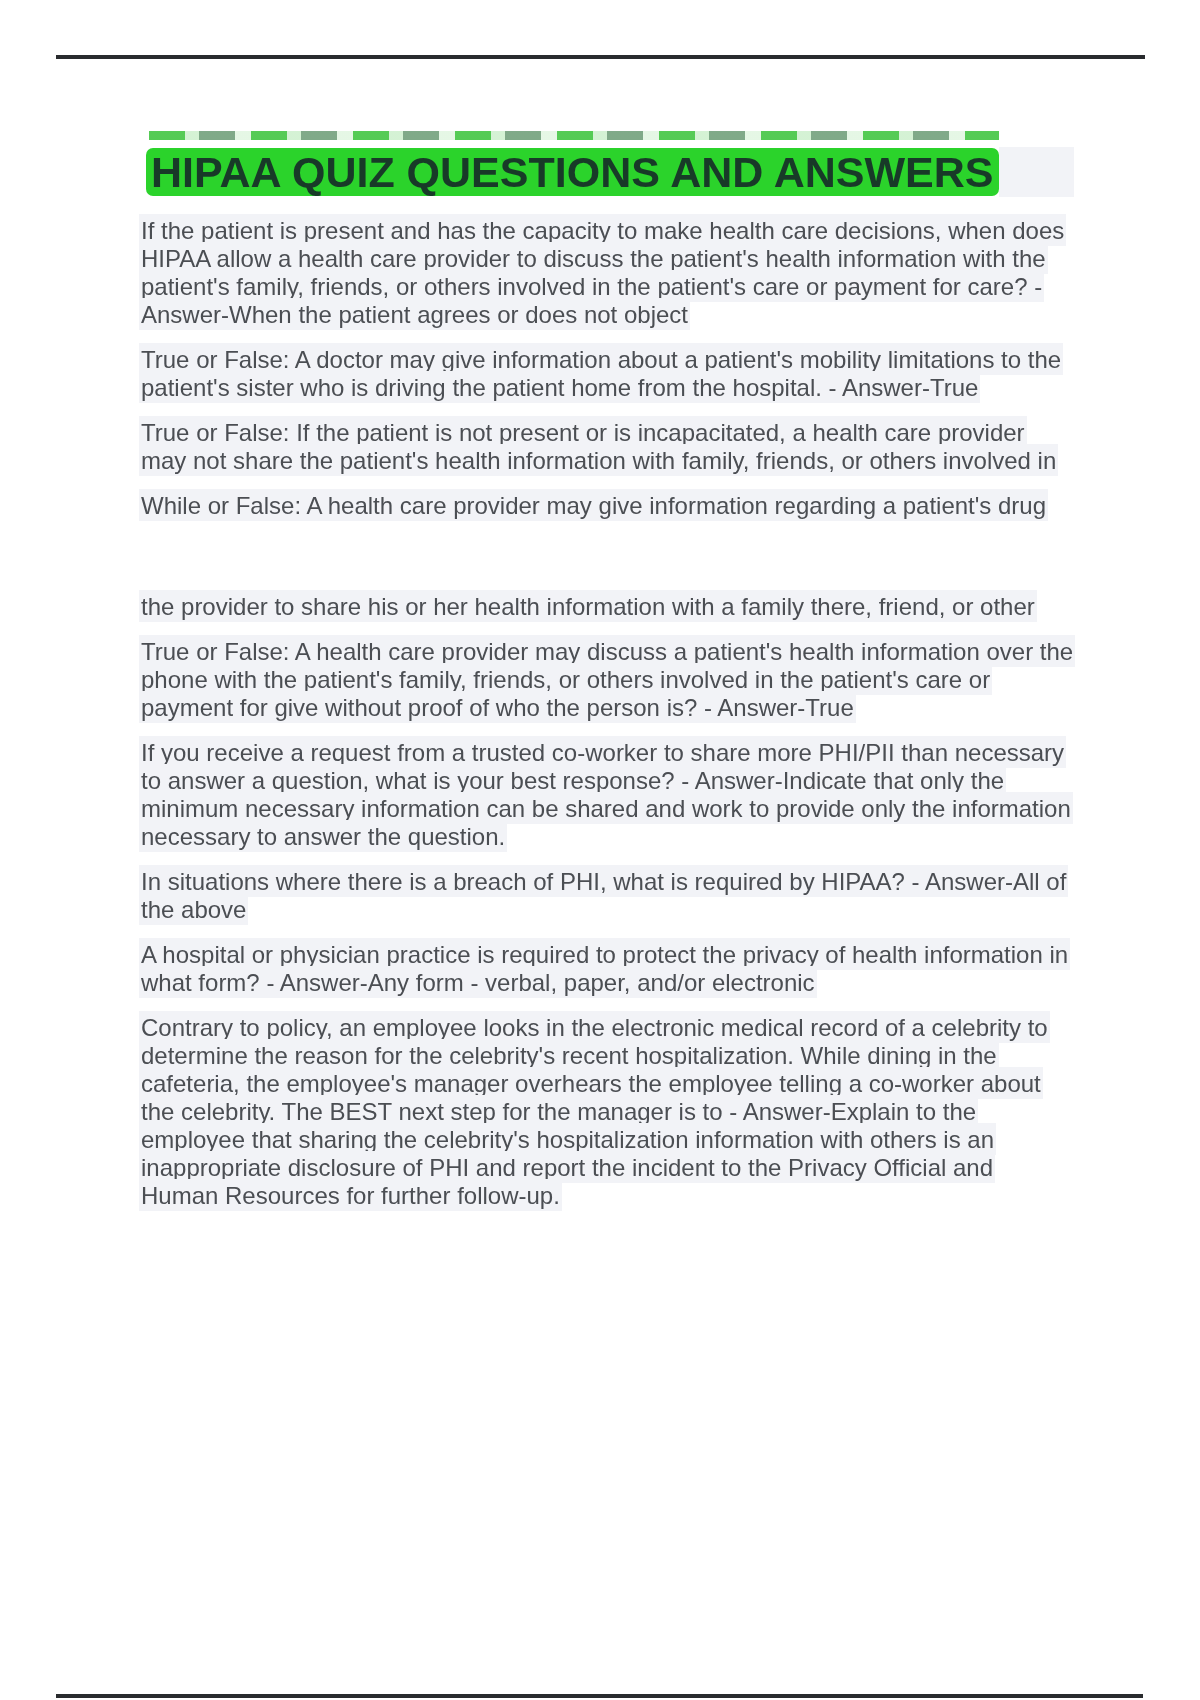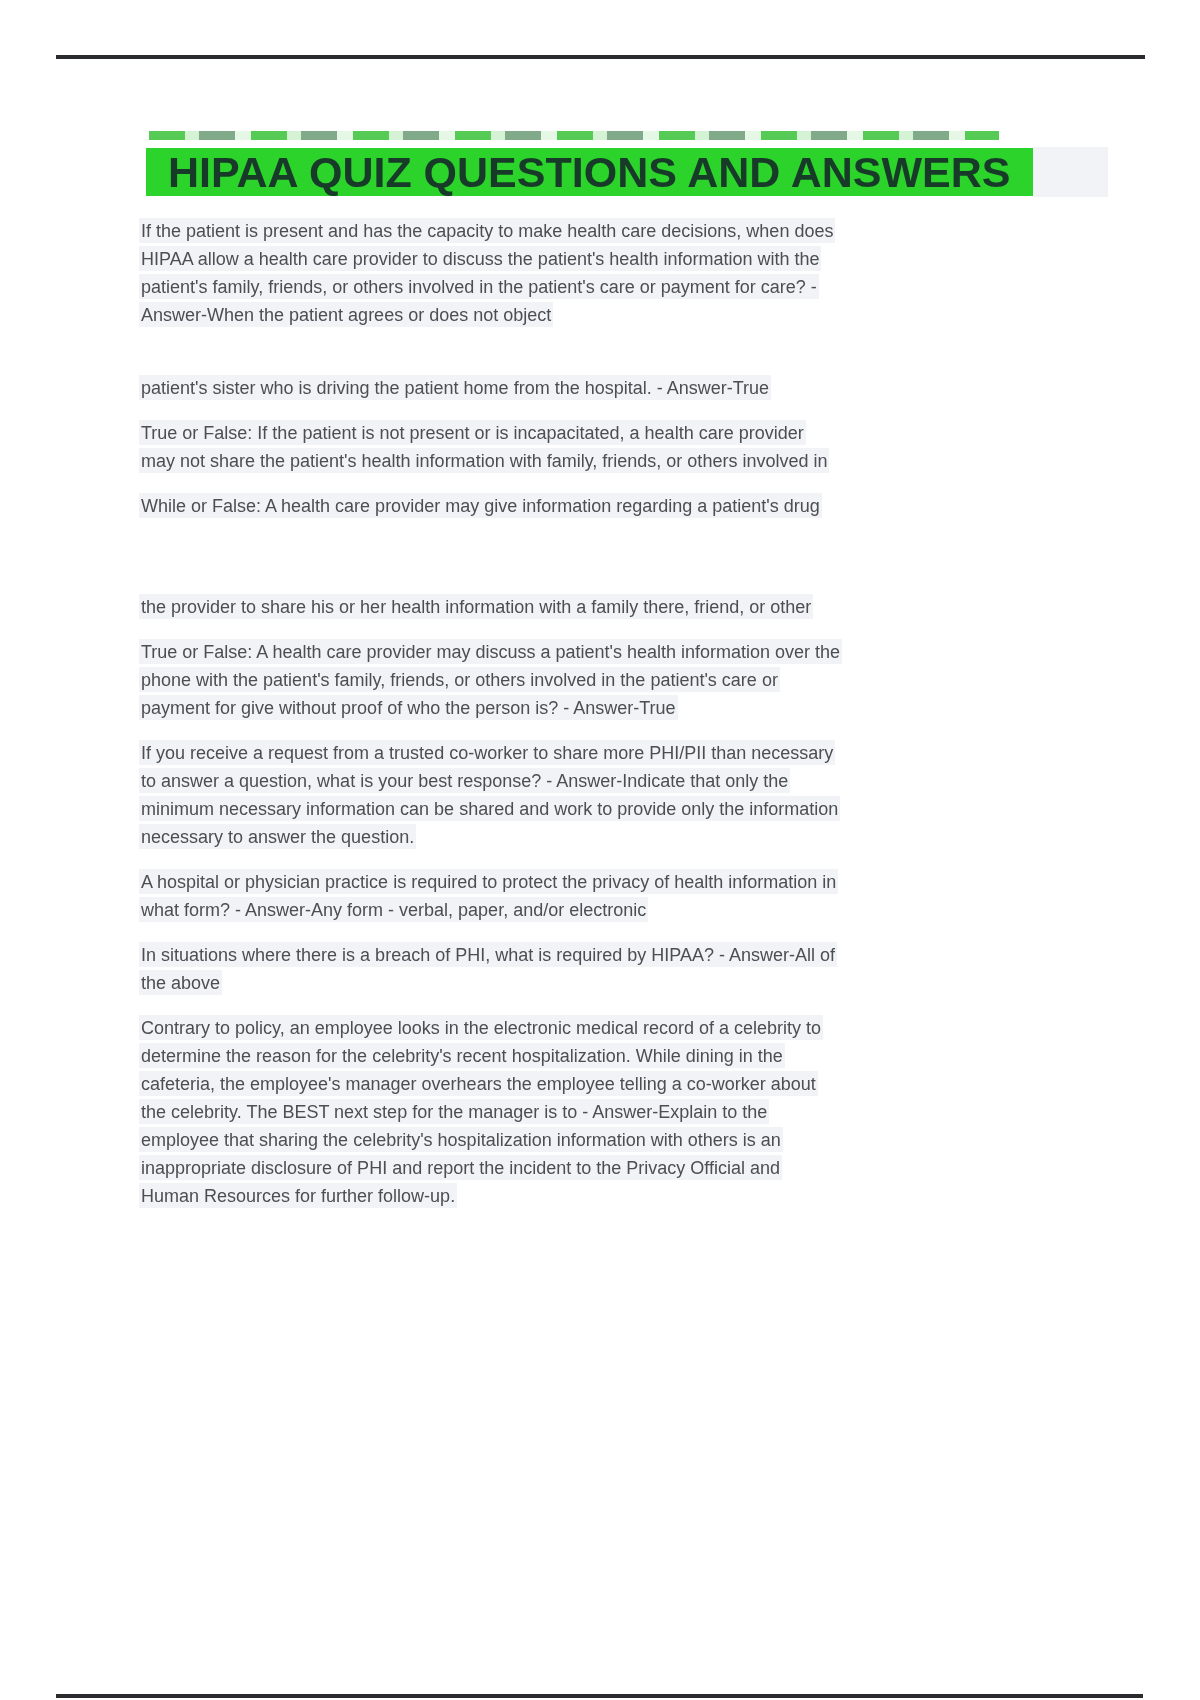--- a/index.html
+++ b/index.html
@@ -43,33 +43,34 @@
     margin: 0 0 19px 7px;
     font-size: 43px;
     line-height: 50px;
     font-weight: bold;
     letter-spacing: 0px;
     white-space: nowrap;
   }
   .title-hl {
     background: var(--title-highlight, #2bd32b);
     color: var(--title-text, #183a28);
-    padding: 0 22px;
+    padding: 0 5px;
+    border-radius: 7px;
   }
   .title-tail {
     display: inline-block;
     width: 75px;
     height: 50px;
     background: var(--line-highlight, #f2f3f7);
     vertical-align: bottom;
   }
 
   .qa {
     margin: 0 0 17px 0;
-    font-size: 18px;
+    font-size: 24px;
     line-height: 28px;
     color: var(--body-text, #4b4e53);
     white-space: nowrap;
   }
   .qa .hl {
     background: var(--line-highlight, #f2f3f7);
     padding: 2.5px 2px;
     white-space: nowrap;
   }
 </style>
@@ -83,35 +84,35 @@
   <div class="content">
 
     <div class="title-artifact"></div>
 
     <h1 class="doc-title"><span class="title-hl">HIPAA QUIZ QUESTIONS AND ANSWERS</span><span class="title-tail"></span></h1>
 
     <div class="qa-list">
 
         <p class="qa"><span><span class="hl">If the patient is present and has the capacity to make health care decisions, when does</span><br><span class="hl">HIPAA allow a health care provider to discuss the patient's health information with the</span><br><span class="hl">patient's family, friends, or others involved in the patient's care or payment for care? -</span><br><span class="hl">Answer-When the patient agrees or does not object</span></span></p>
 
-        <p class="qa"><span><br><span class="hl">patient's sister who is driving the patient home from the hospital. - Answer-True</span></span></p>
+        <p class="qa"><span><span class="hl">True or False: A doctor may give information about a patient's mobility limitations to the</span><br><span class="hl">patient's sister who is driving the patient home from the hospital. - Answer-True</span></span></p>
 
         <p class="qa"><span><span class="hl">True or False: If the patient is not present or is incapacitated, a health care provider</span><br><span class="hl">may not share the patient's health information with family, friends, or others involved in</span><br></span></p>
 
         <p class="qa"><span><span class="hl">While or False: A health care provider may give information regarding a patient's drug</span><br><br></span></p>
 
         <p class="qa"><span><br><span class="hl">the provider to share his or her health information with a family there, friend, or other</span><br></span></p>
 
         <p class="qa"><span><span class="hl">True or False: A health care provider may discuss a patient's health information over the</span><br><span class="hl">phone with the patient's family, friends, or others involved in the patient's care or</span><br><span class="hl">payment for give without proof of who the person is? - Answer-True</span></span></p>
 
         <p class="qa"><span><span class="hl">If you receive a request from a trusted co-worker to share more PHI/PII than necessary</span><br><span class="hl">to answer a question, what is your best response? - Answer-Indicate that only the</span><br><span class="hl">minimum necessary information can be shared and work to provide only the information</span><br><span class="hl">necessary to answer the question.</span></span></p>
 
+        <p class="qa"><span><span class="hl">In situations where there is a breach of PHI, what is required by HIPAA? - Answer-All of</span><br><span class="hl">the above</span></span></p>
+
         <p class="qa"><span><span class="hl">A hospital or physician practice is required to protect the privacy of health information in</span><br><span class="hl">what form? - Answer-Any form - verbal, paper, and/or electronic</span></span></p>
-
-        <p class="qa"><span><span class="hl">In situations where there is a breach of PHI, what is required by HIPAA? - Answer-All of</span><br><span class="hl">the above</span></span></p>
 
         <p class="qa"><span><span class="hl">Contrary to policy, an employee looks in the electronic medical record of a celebrity to</span><br><span class="hl">determine the reason for the celebrity's recent hospitalization. While dining in the</span><br><span class="hl">cafeteria, the employee's manager overhears the employee telling a co-worker about</span><br><span class="hl">the celebrity. The BEST next step for the manager is to - Answer-Explain to the</span><br><span class="hl">employee that sharing the celebrity's hospitalization information with others is an</span><br><span class="hl">inappropriate disclosure of PHI and report the incident to the Privacy Official and</span><br><span class="hl">Human Resources for further follow-up.</span></span></p>
       </div>
 
   </div>
 
   <div class="rule rule-bottom"></div>
 
 </div>
 

